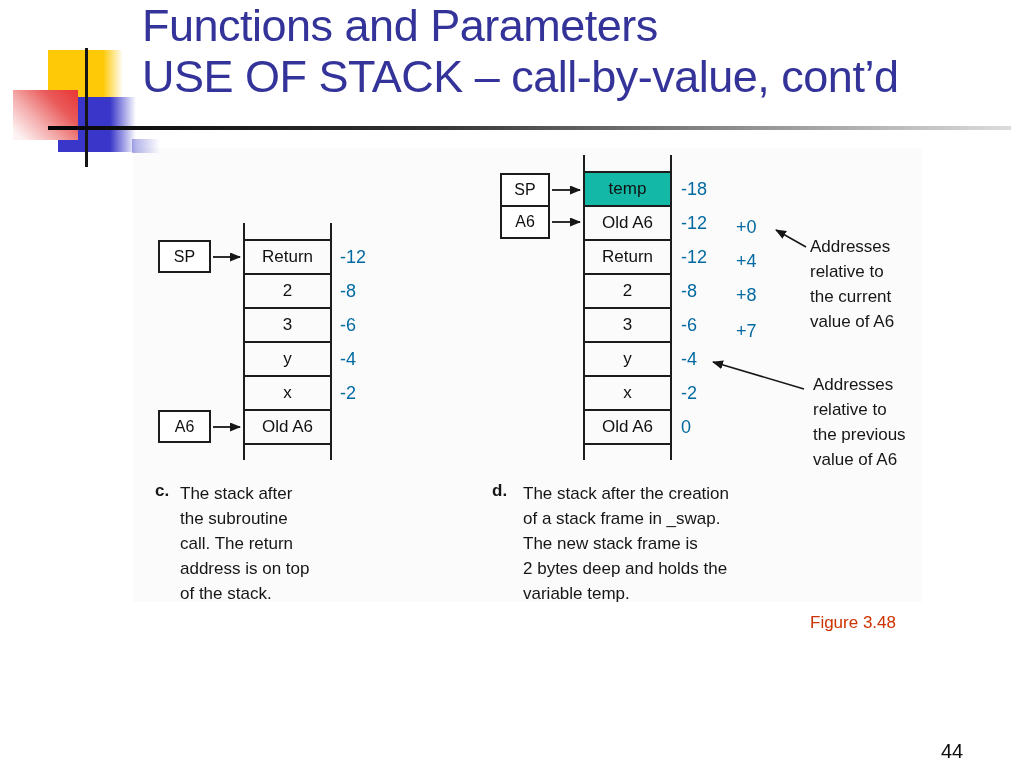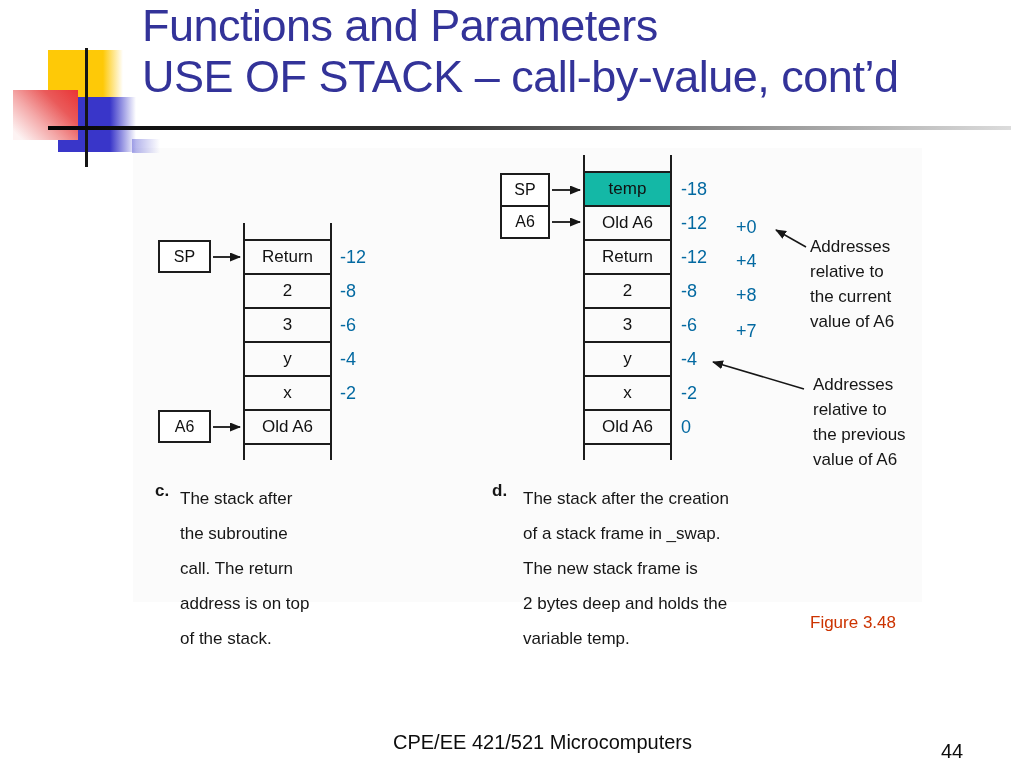--- a/index.html
+++ b/index.html
@@ -57,21 +57,21 @@
   .c-a6{left:158px;top:410px;}
   .ptr-pair{left:500px;top:173px;width:50px;box-sizing:border-box;border:2px solid #1c1c1c;background:#fff;}
   .ptr-pair .row{height:30px;display:flex;align-items:center;justify-content:center;font-size:16px;}
   .ptr-pair .row:first-child{border-bottom:2px solid #1c1c1c;}
 
   .annotation{font-size:17px;line-height:25px;color:#161616;white-space:pre-line;width:130px;}
   .ann-current{left:810px;top:234px;}
   .ann-previous{left:813px;top:372px;}
 
   .cap-marker{font-size:17px;font-weight:600;color:#161616;}
-  .cap-text{font-size:17px;line-height:35px;color:#161616;white-space:pre-line;}
+  .cap-text{font-size:17px;line-height:25px;color:#161616;white-space:pre-line;}
   .c-cap-marker{left:155px;top:481px;}
   .c-cap-text{left:180px;top:481px;width:190px;}
   .d-cap-marker{left:492px;top:481px;}
   .d-cap-text{left:523px;top:481px;width:280px;}
 
   .figure-label{left:810px;top:613px;font-size:17px;color:#cc3300;}
 
   .footer-text{left:393px;top:731px;font-size:20px;color:#0d0d0d;}
   .footer-page{left:941px;top:731px;font-size:20px;color:#0d0d0d;margin-top:9px;}
 
@@ -167,21 +167,20 @@
 of the stack.</div>
   <div class="abs cap-marker d-cap-marker">d.</div>
   <div class="abs cap-text d-cap-text">The stack after the creation
 of a stack frame in _swap.
 The new stack frame is
 2 bytes deep and holds the
 variable temp.</div>
 
   <div class="abs figure-label">Figure 3.48</div>
 
-  <div class="abs footer-text">CPE/EE 421/521 Microcomputers</div>
   <div class="abs footer-page">44</div>
 
   <svg class="arrows-overlay" viewBox="0 0 1024 768" xmlns="http://www.w3.org/2000/svg">
     <defs>
       <marker id="ah" markerUnits="userSpaceOnUse" markerWidth="11" markerHeight="9" refX="10" refY="4.5" orient="auto">
         <path d="M0,0 L11,4.5 L0,9 Z" fill="#161616"></path>
       </marker>
     </defs>
     <line x1="213" y1="257" x2="240" y2="257" stroke="#161616" stroke-width="1.8" marker-end="url(#ah)"></line>
     <line x1="213" y1="427" x2="240" y2="427" stroke="#161616" stroke-width="1.8" marker-end="url(#ah)"></line>

